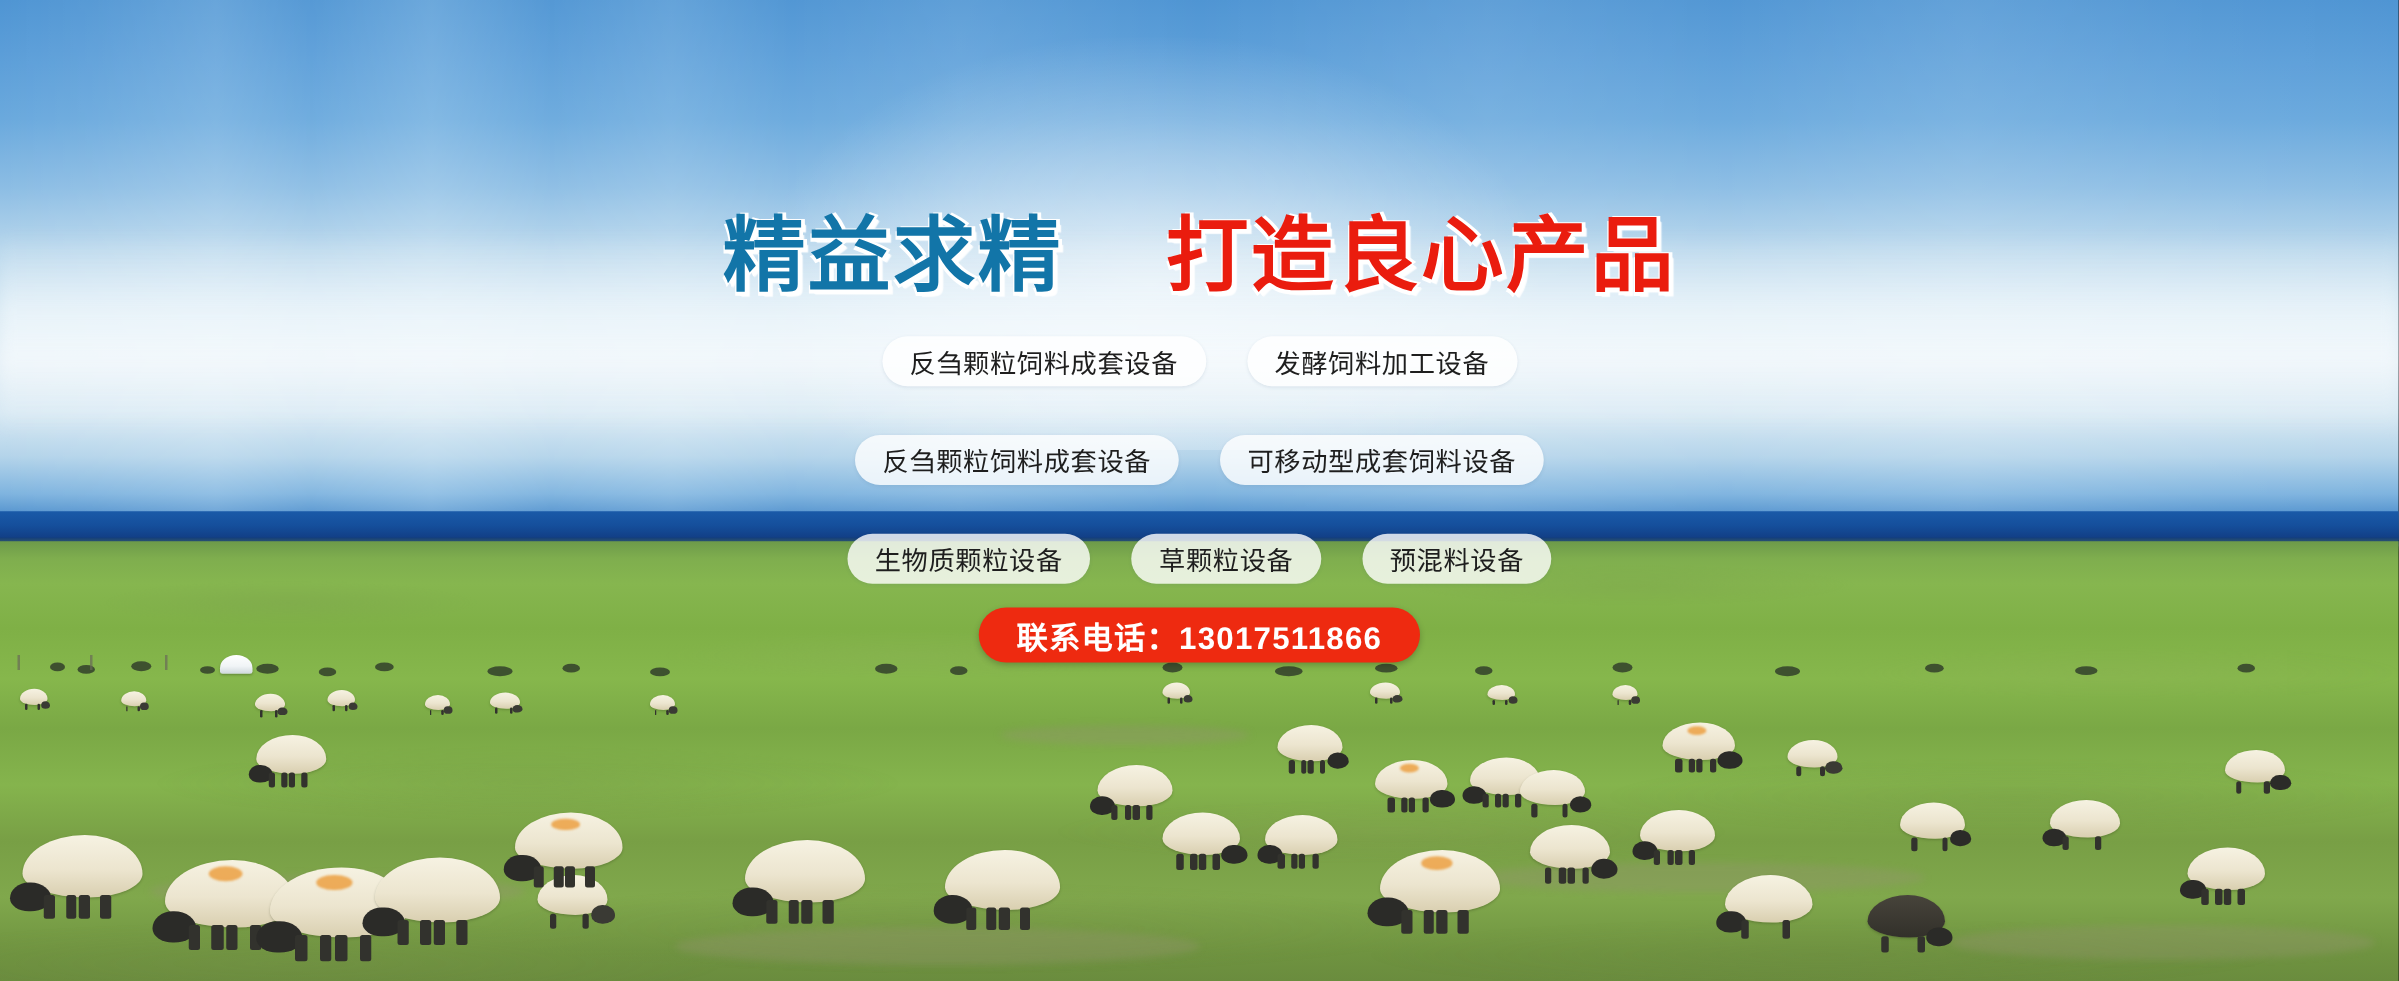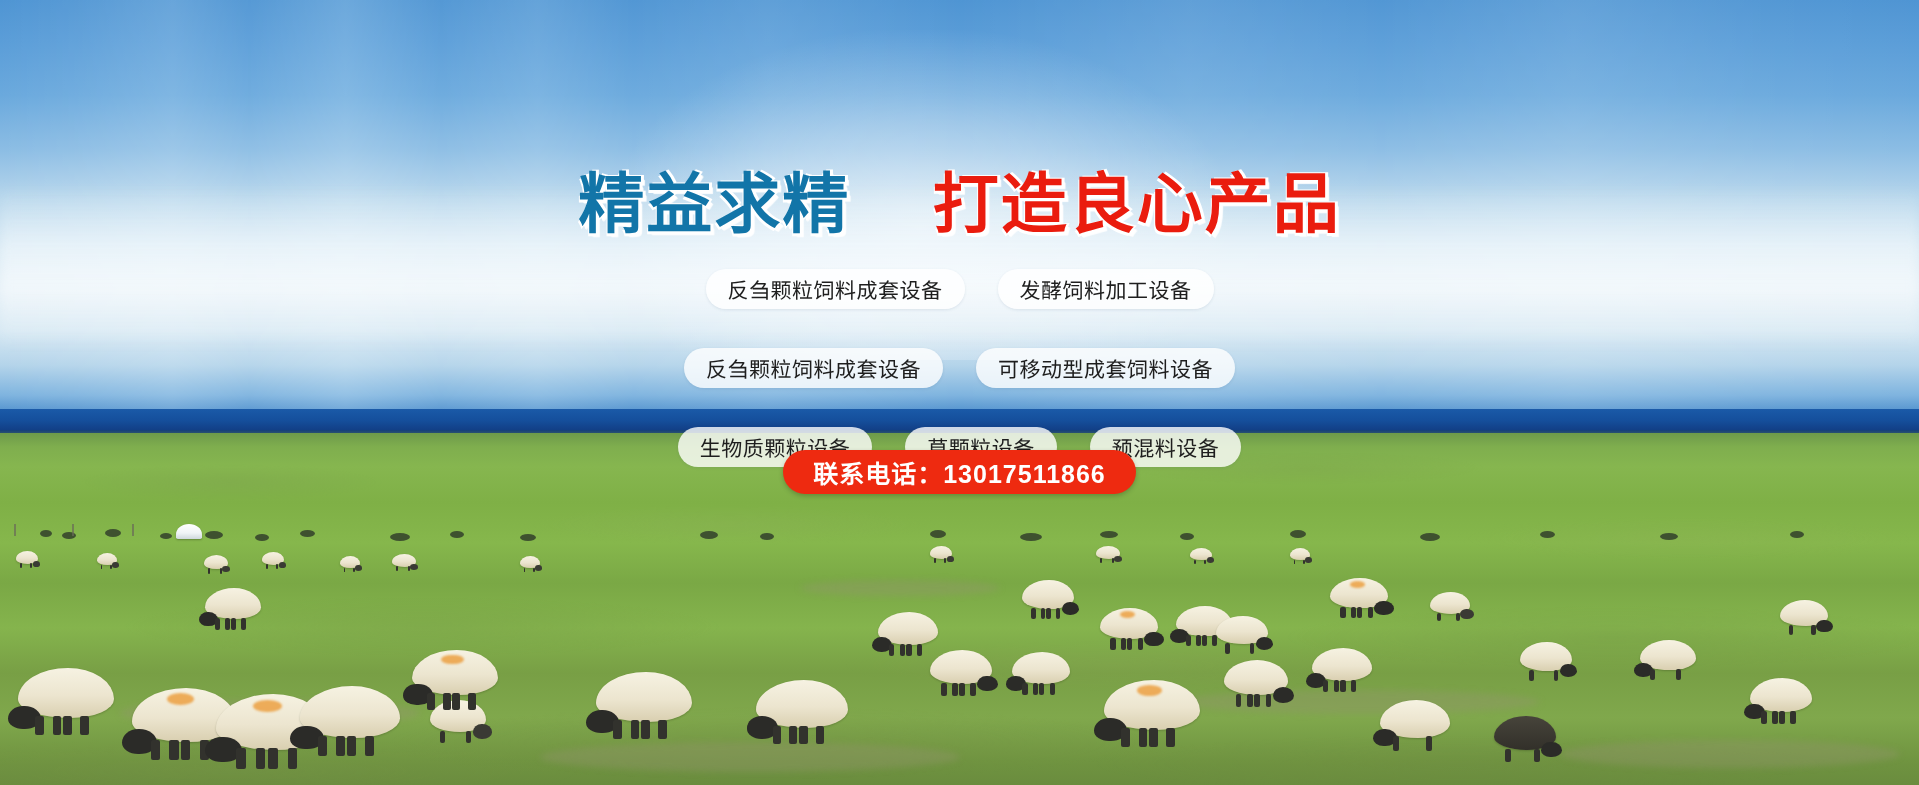--- a/index.html
+++ b/index.html
@@ -234,20 +234,21 @@
     padding:0 30px;
     border-radius:22px;
     background:#ee2a10;
     color:#ffffff;
     font-size:25px;
     font-weight:bold;
     letter-spacing:1px;
     white-space:nowrap;
     box-shadow:0 2px 5px rgba(0,0,0,.22);
     cursor:pointer;
+    margin-top:36px;
   }
 </style>
 </head>
 <body>
 
 <div class="banner">
 
   <div class="sky"></div>
   <div class="sky-haze"></div>
   <div class="sky-glow"></div>

